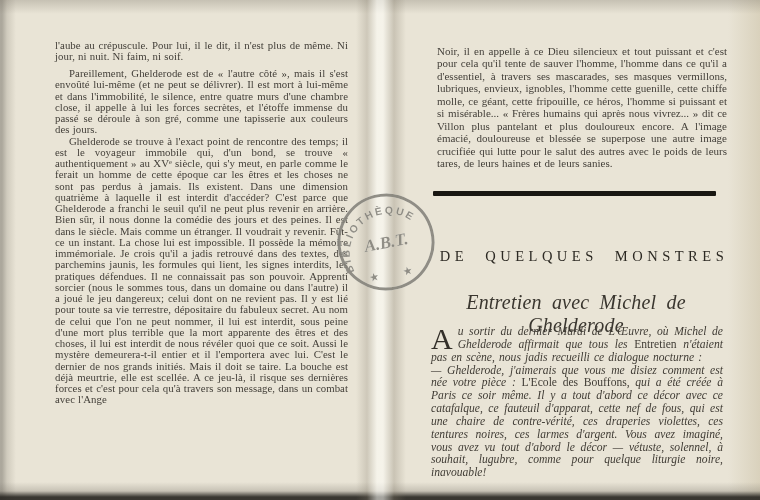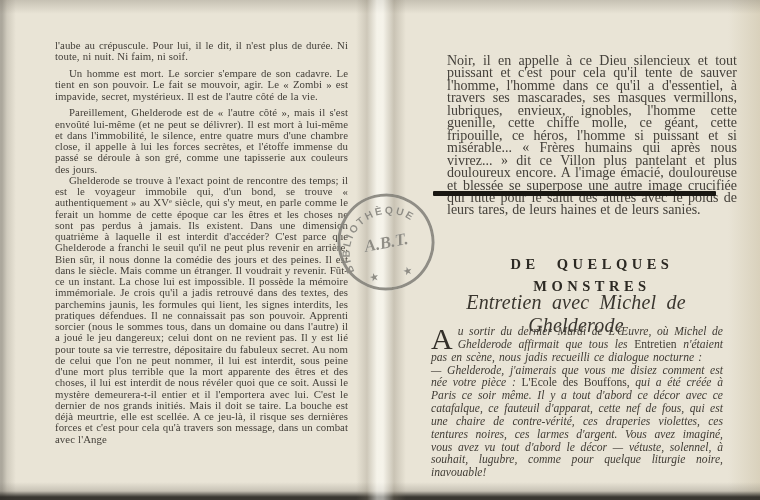--- a/index.html
+++ b/index.html
@@ -25,30 +25,30 @@
   .left-col{
     position:absolute; left:55px; top:40px; width:293px;
     font-size:10.8px; line-height:11.25px; text-align:justify;
     letter-spacing:.05px; word-spacing:.4px;
   }
   .left-col p{margin:0;}
   .left-col p.ind{text-indent:14px;}
   .left-col p.gap{margin-top:5.5px;}
   
   .intro{
-    position:absolute; left:431px; top:39px; width:290px; margin:16px;
-    font-size:14px; line-height:12.45px; text-align:justify; word-spacing:.5px;
+    position:absolute; left:431px; top:39px; width:290px; margin:6px;
+    font-size:11px; line-height:12.45px; text-align:justify; word-spacing:.5px;
   }
   .rule{
     position:absolute; left:433px; top:191px; width:283px; height:5px;
     background:#191712; border-radius:1px;
   }
   .title{
-    position:absolute; left:428px; top:238px; width:296px; margin:16px;
-    text-align:center; font-size:14.5px; font-weight:bold; color:#2c2923;
+    position:absolute; left:428px; top:238px; width:296px; margin:8px;
+    text-align:center; font-size:14.5px; font-weight:normal; color:#2c2923;
     letter-spacing:4.5px; word-spacing:9px; line-height:21.5px;
   }
   .subtitle{
     position:absolute; left:428px; top:291px; width:296px; margin:0;
     text-align:center; font-style:italic; font-weight:normal;
     font-size:20px; color:#3a362f; word-spacing:5px; letter-spacing:.2px;
   }
   .interview{
     position:absolute; left:431px; top:326px; width:292px;
     font-style:italic; font-size:11.6px; line-height:12.85px;
@@ -67,22 +67,21 @@
   }
 </style>
 </head>
 <body>
 
 <div class="book">
 
   <div class="gutter"></div>
 
   <div class="left-col" id="left-col">
-      <p class="">l'aube au crépuscule. Pour lui, il le dit, il n'est plus de durée. Ni toute, ni nuit. Ni faim, ni soif.</p>
-      <p class="ind gap">Un homme est mort. Le sorcier s'empare de son cadavre. Le tient en son pouvoir. Le fait se mouvoir, agir. Le « Zombi » est impavide, secret, mystérieux. Il est de l'autre côté de la vie.</p>
+      <p class="">l'aube au crépuscule. Pour lui, il le dit, il n'est plus de même. Ni jour, ni nuit. Ni faim, ni soif.</p>
       <p class="ind gap">Pareillement, Ghelderode est de « l'autre côté », mais il s'est envoûté lui-même (et ne peut se délivrer). Il est mort à lui-même et dans l'immobilité, le silence, entre quatre murs d'une chambre close, il appelle à lui les forces secrètes, et l'étoffe immense du passé se déroule à son gré, comme une tapisserie aux couleurs des jours.</p>
       <p class="ind">Ghelderode se trouve à l'exact point de rencontre des temps; il est le voyageur immobile qui, d'un bond, se trouve « authentiquement » au XVᵉ siècle, qui s'y meut, en parle comme le ferait un homme de cette époque car les êtres et les choses ne sont pas perdus à jamais. Ils existent. Dans une dimension quatrième à laquelle il est interdit d'accéder? C'est parce que Ghelderode a franchi le seuil qu'il ne peut plus revenir en arrière. Bien sûr, il nous donne la comédie des jours et des peines. Il est dans le siècle. Mais comme un étranger. Il voudrait y revenir. Fût-ce un instant. La chose lui est impossible. Il possède la mémoire immémoriale. Je crois qu'il a jadis retrouvé dans des textes, des parchemins jaunis, les formules qui lient, les signes interdits, les pratiques défendues. Il ne connaissait pas son pouvoir. Apprenti sorcier (nous le sommes tous, dans un domaine ou dans l'autre) il a joué le jeu dangereux; celui dont on ne revient pas. Il y est lié pour toute sa vie terrestre, dépositaire du fabuleux secret. Au nom de celui que l'on ne peut nommer, il lui est interdit, sous peine d'une mort plus terrible que la mort apparente des êtres et des choses, il lui est interdit de nous révéler quoi que ce soit. Aussi le mystère demeurera-t-il entier et il l'emportera avec lui. C'est le dernier de nos grands initiés. Mais il doit se taire. La bouche est déjà meurtrie, elle est scellée. A ce jeu-là, il risque ses dernières forces et c'est pour cela qu'à travers son message, dans un combat avec l'Ange</p>
     </div>
 
   <p class="intro">Noir, il en appelle à ce Dieu silencieux et tout puissant et c'est pour cela qu'il tente de sauver l'homme, l'homme dans ce qu'il a d'essentiel, à travers ses mascarades, ses masques vermillons, lubriques, envieux, ignobles, l'homme cette guenille, cette chiffe molle, ce géant, cette fripouille, ce héros, l'homme si puissant et si misérable... « Frères humains qui après nous vivrez... » dit ce Villon plus pantelant et plus douloureux encore. A l'image émacié, douloureuse et blessée se superpose une autre image crucifiée qui lutte pour le salut des autres avec le poids de leurs tares, de leurs haines et de leurs sanies.</p>
 
   <div class="rule"></div>
 
   <h1 class="title"><span>DE QUELQUES MONSTRES</span><br></h1>
 

